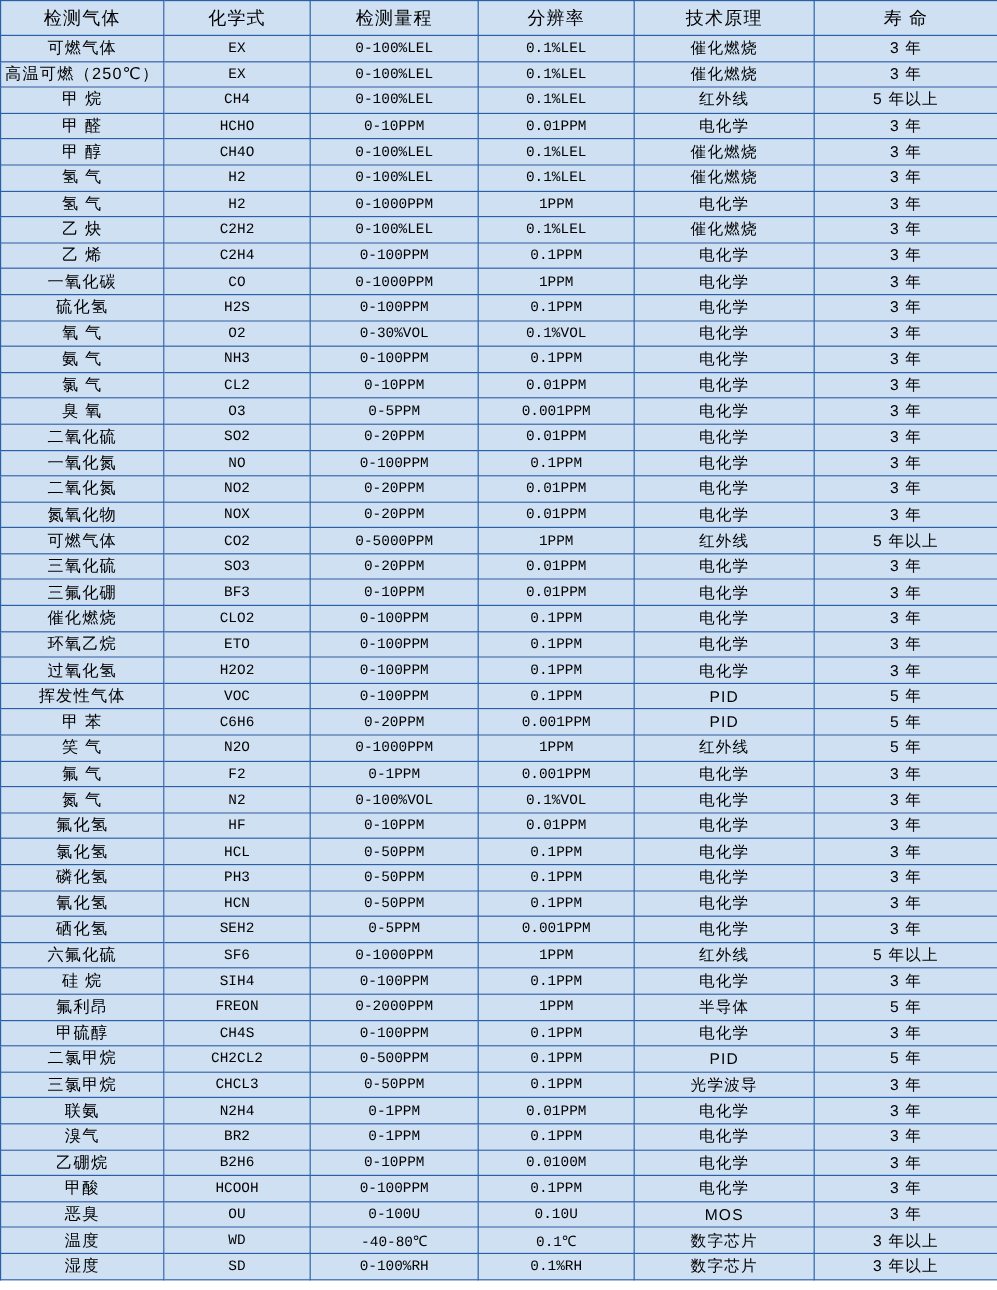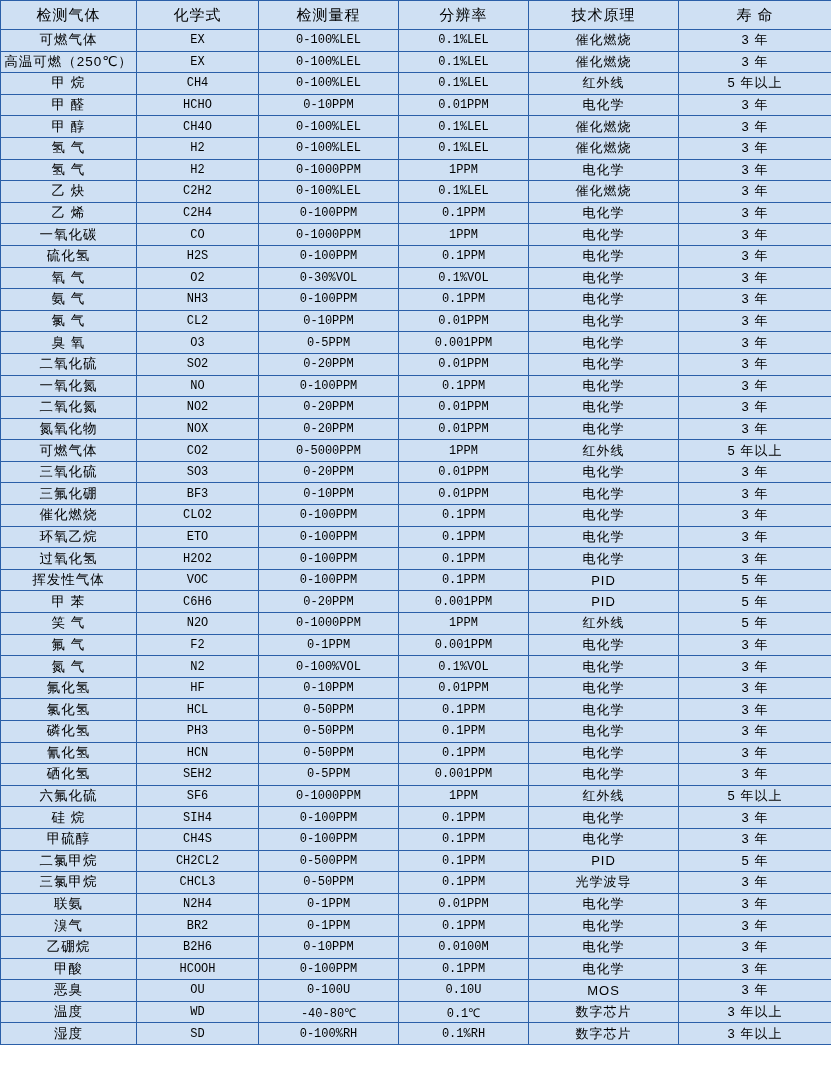--- a/index.html
+++ b/index.html
@@ -376,20 +376,28 @@
       </tr>
       <tr>
         <td class="col-name">硅 烷</td>
         <td class="col-formula">SIH4</td>
         <td class="col-range">0-100PPM</td>
         <td class="col-res">0.1PPM</td>
         <td class="col-tech">电化学</td>
         <td class="col-life">3 年</td>
       </tr>
       <tr>
+        <td class="col-name">氟利昂</td>
+        <td class="col-formula">FREON</td>
+        <td class="col-range">0-2000PPM</td>
+        <td class="col-res">1PPM</td>
+        <td class="col-tech">半导体</td>
+        <td class="col-life">5 年</td>
+      </tr>
+      <tr>
         <td class="col-name">甲硫醇</td>
         <td class="col-formula">CH4S</td>
         <td class="col-range">0-100PPM</td>
         <td class="col-res">0.1PPM</td>
         <td class="col-tech">电化学</td>
         <td class="col-life">3 年</td>
       </tr>
       <tr>
         <td class="col-name">二氯甲烷</td>
         <td class="col-formula">CH2CL2</td>

